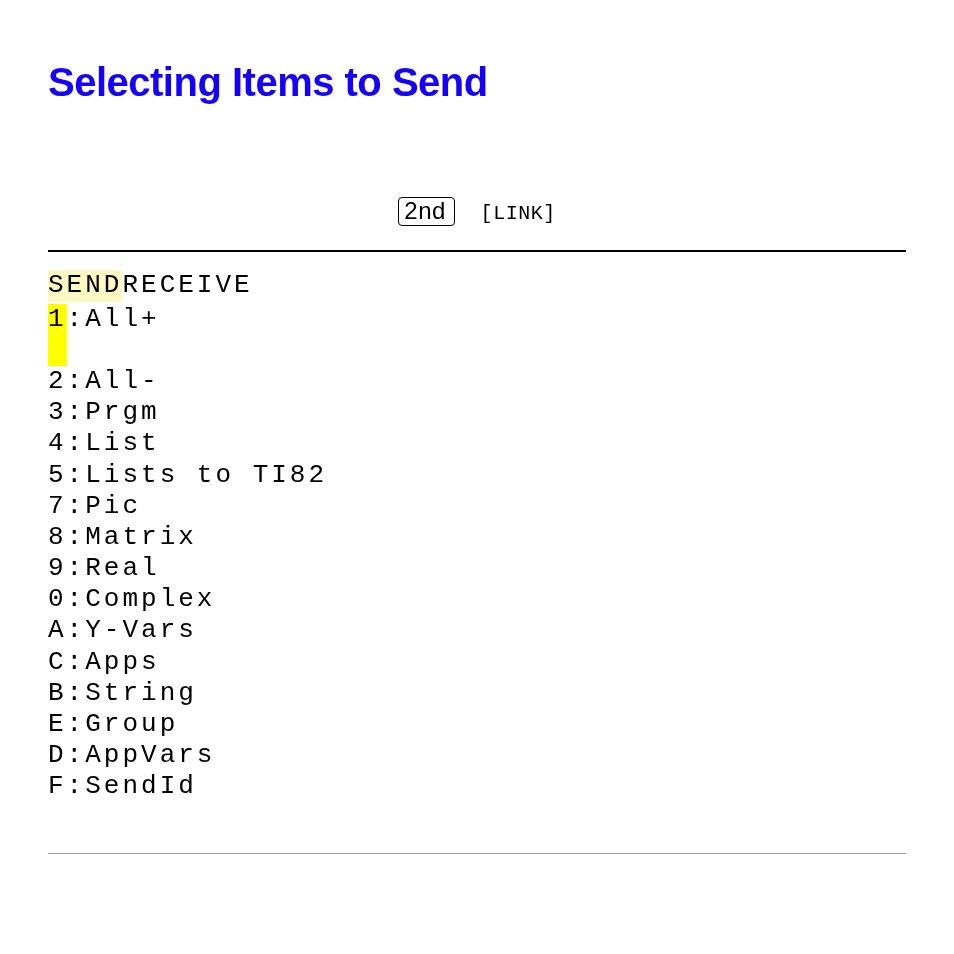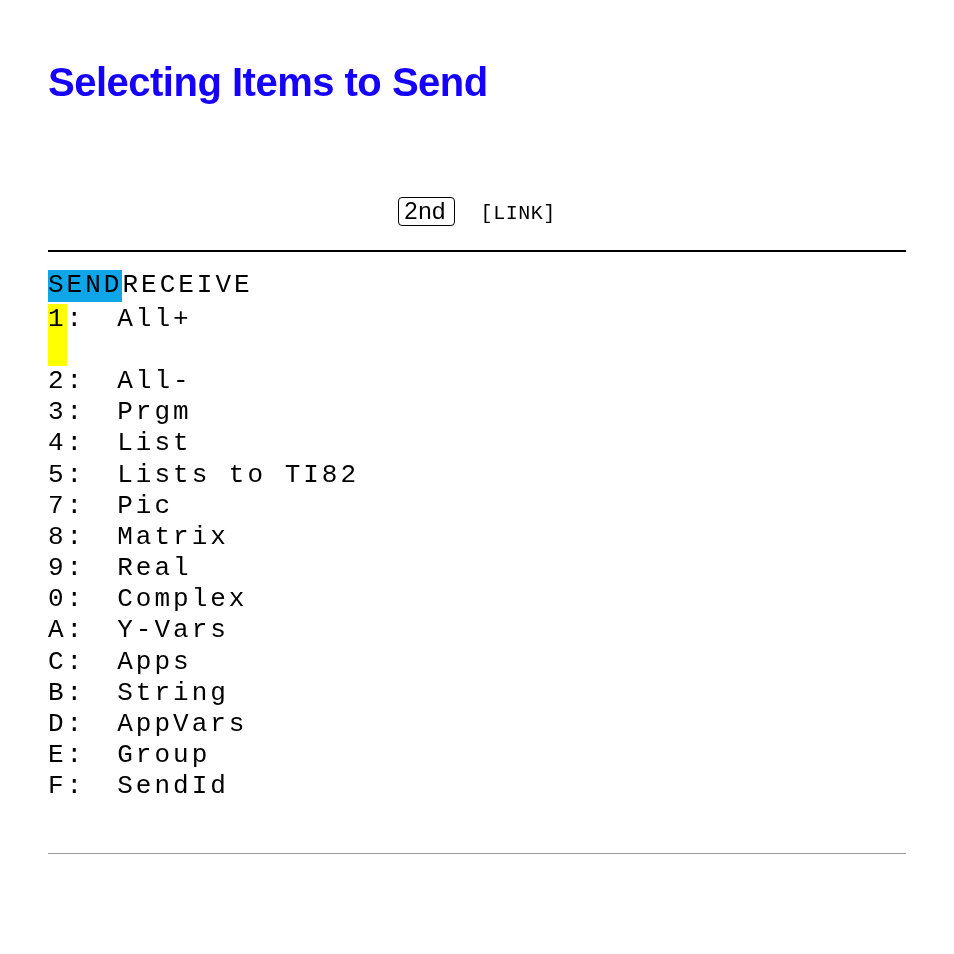--- a/index.html
+++ b/index.html
@@ -52,21 +52,21 @@
     font-family: "Courier New", Courier, monospace;
     font-size: 26px;
     line-height: 1.2;
     letter-spacing: 3px;
     padding-top: 6px;
   }
   .tab-row {
     margin-bottom: 2px;
   }
   .tab-send {
-    background: #0ea5e9;
+    background: #fef9c3;
     display: inline-block;
     padding-right: 0;
   }
   .tab-spacer {
     display: inline-block;
   }
   .tab-receive {
     display: inline-block;
     margin-top: 12px;
   }
@@ -77,21 +77,20 @@
     display: inline-block;
   }
   .menu-item.selected .key {
     background: #ffff00;
   }
   .menu-item .colon {
     display: inline;
   }
   .menu-item .label {
     display: inline;
-    margin-left: 32px;
   }
   .cursor-line {
     white-space: pre;
   }
   .cursor {
     display: inline-block;
     background: #ffff00;
     width: 1ch;
     padding-right: 3px; 
   }
@@ -122,21 +121,21 @@
           <div class="menu-item"><span class="key">3</span><span class="colon">:</span><span class="label">Prgm</span></div>
           <div class="menu-item"><span class="key">4</span><span class="colon">:</span><span class="label">List</span></div>
           <div class="menu-item"><span class="key">5</span><span class="colon">:</span><span class="label">Lists to TI82</span></div>
           <div class="menu-item"><span class="key">7</span><span class="colon">:</span><span class="label">Pic</span></div>
           <div class="menu-item"><span class="key">8</span><span class="colon">:</span><span class="label">Matrix</span></div>
           <div class="menu-item"><span class="key">9</span><span class="colon">:</span><span class="label">Real</span></div>
           <div class="menu-item"><span class="key">0</span><span class="colon">:</span><span class="label">Complex</span></div>
           <div class="menu-item"><span class="key">A</span><span class="colon">:</span><span class="label">Y‑Vars</span></div>
           <div class="menu-item"><span class="key">C</span><span class="colon">:</span><span class="label">Apps</span></div>
           <div class="menu-item"><span class="key">B</span><span class="colon">:</span><span class="label">String</span></div>
+          <div class="menu-item"><span class="key">E</span><span class="colon">:</span><span class="label">Group</span></div>
           <div class="menu-item"><span class="key">D</span><span class="colon">:</span><span class="label">AppVars</span></div>
-          <div class="menu-item"><span class="key">E</span><span class="colon">:</span><span class="label">Group</span></div>
           <div class="menu-item"><span class="key">F</span><span class="colon">:</span><span class="label">SendId</span></div>
         </div>
     </div>
   </div>
 
   <hr class="footer">
 </div>
 
 </body></html>

